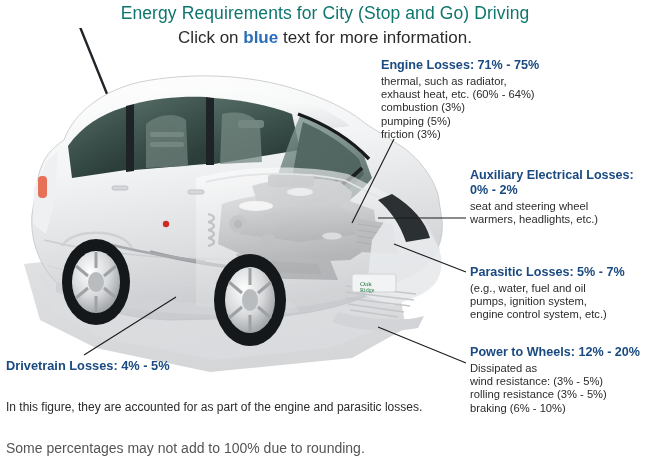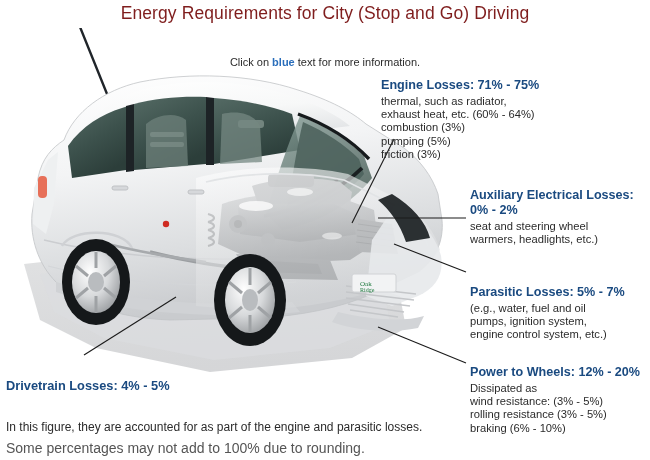--- a/index.html
+++ b/index.html
@@ -24,46 +24,44 @@
   
   #header {
     position: absolute;
     left: 0; top: 0;
     width: 650px;
     text-align: center;
     z-index: 40;
   }
   #title {
     font-size: 17.5px;
-    color: #7f1d1d;
+    color: #0f766e;
     letter-spacing: 0.1px;
     padding-top: 3px;
     white-space: nowrap;
   }
   #subtitle {
-    font-size: 11px;
+    font-size: 17px;
     color: #2b2b2b;
     padding-top: 4px;
-    margin-top: 28px;
   }
   #subtitle .hl { color: #2a6ebb; font-weight: bold; }
 
   
   #art {
     position: absolute;
     left: 0; top: 28px;
     width: 470px; height: 380px;
     z-index: 5;
   }
 
   
   .callout {
     position: absolute;
     z-index: 30;
-    margin-top: 20px;
   }
   .co-head {
     color: #1a4a80;
     font-weight: bold;
     font-size: 12.6px;
     line-height: 15px;
     margin: 0 0 2px 0;
   }
   .co-body {
     color: #2b2b2b;

